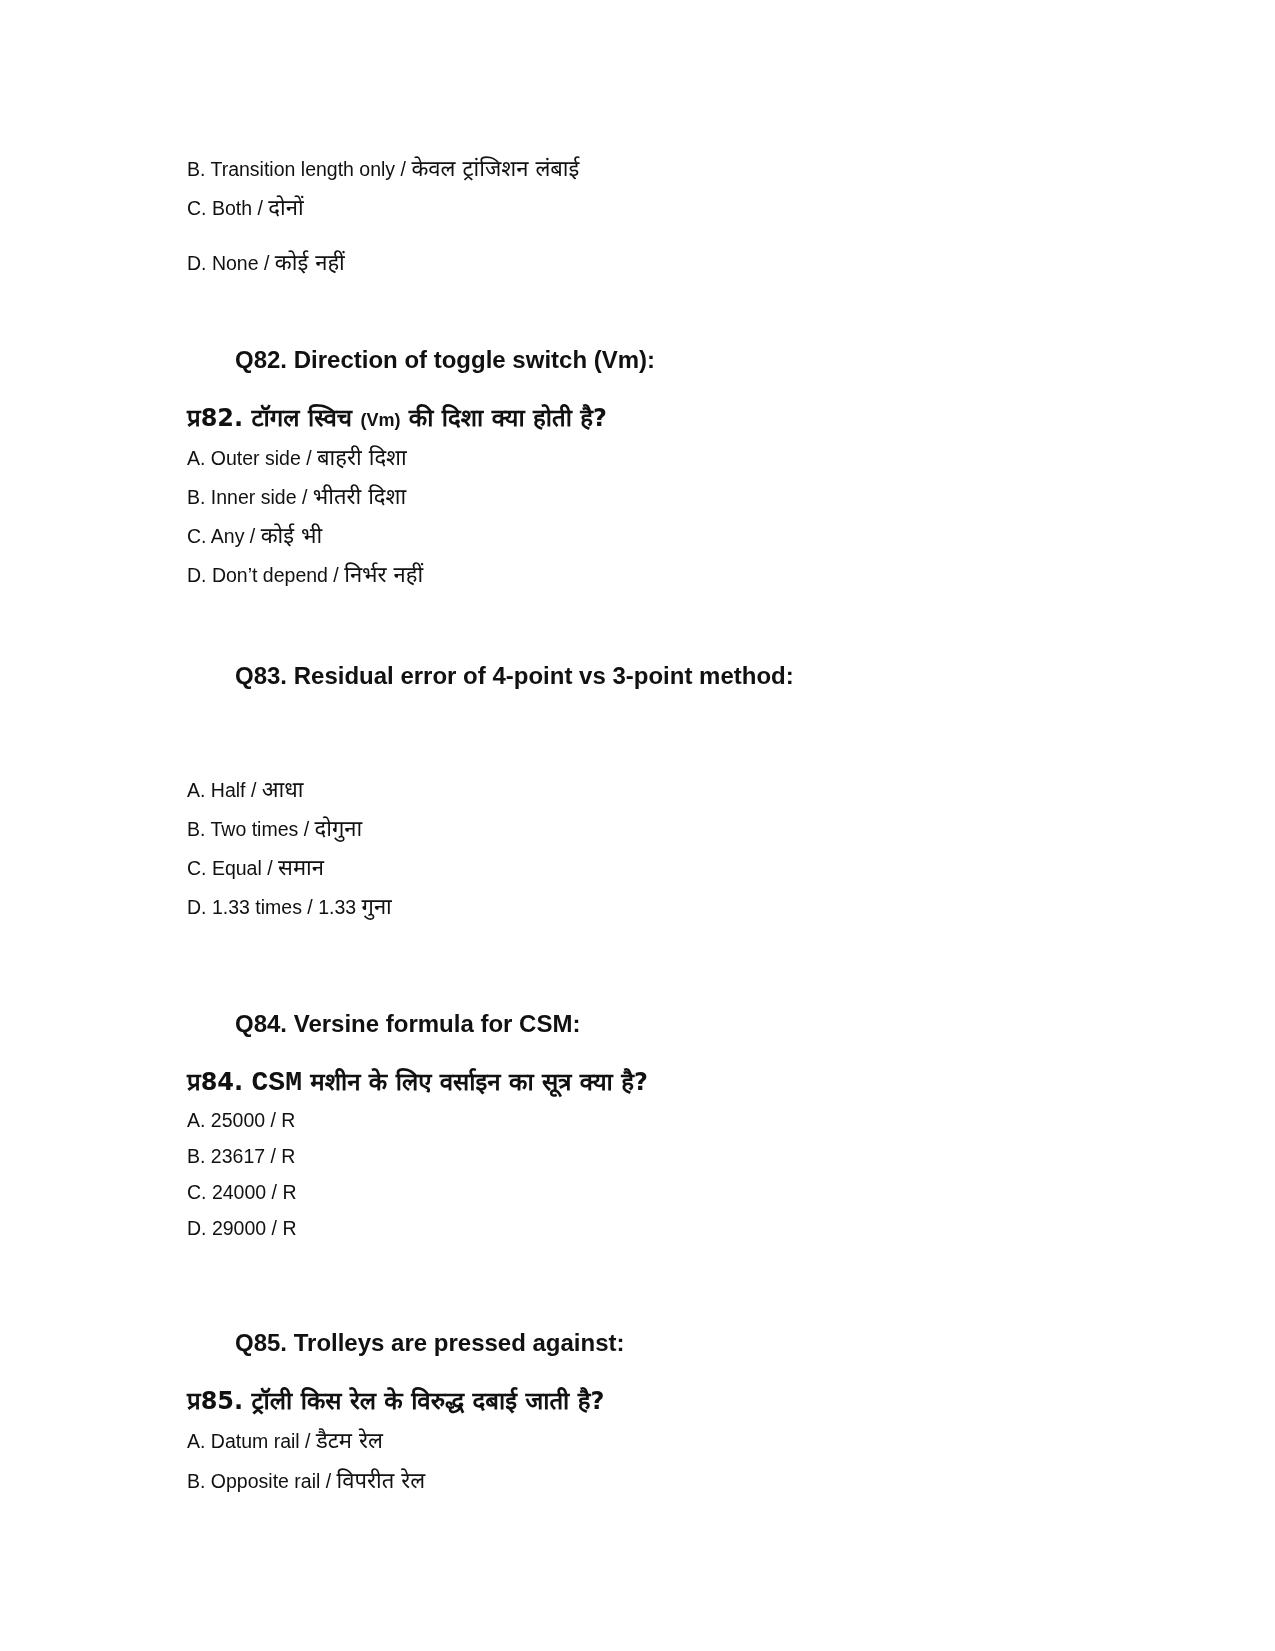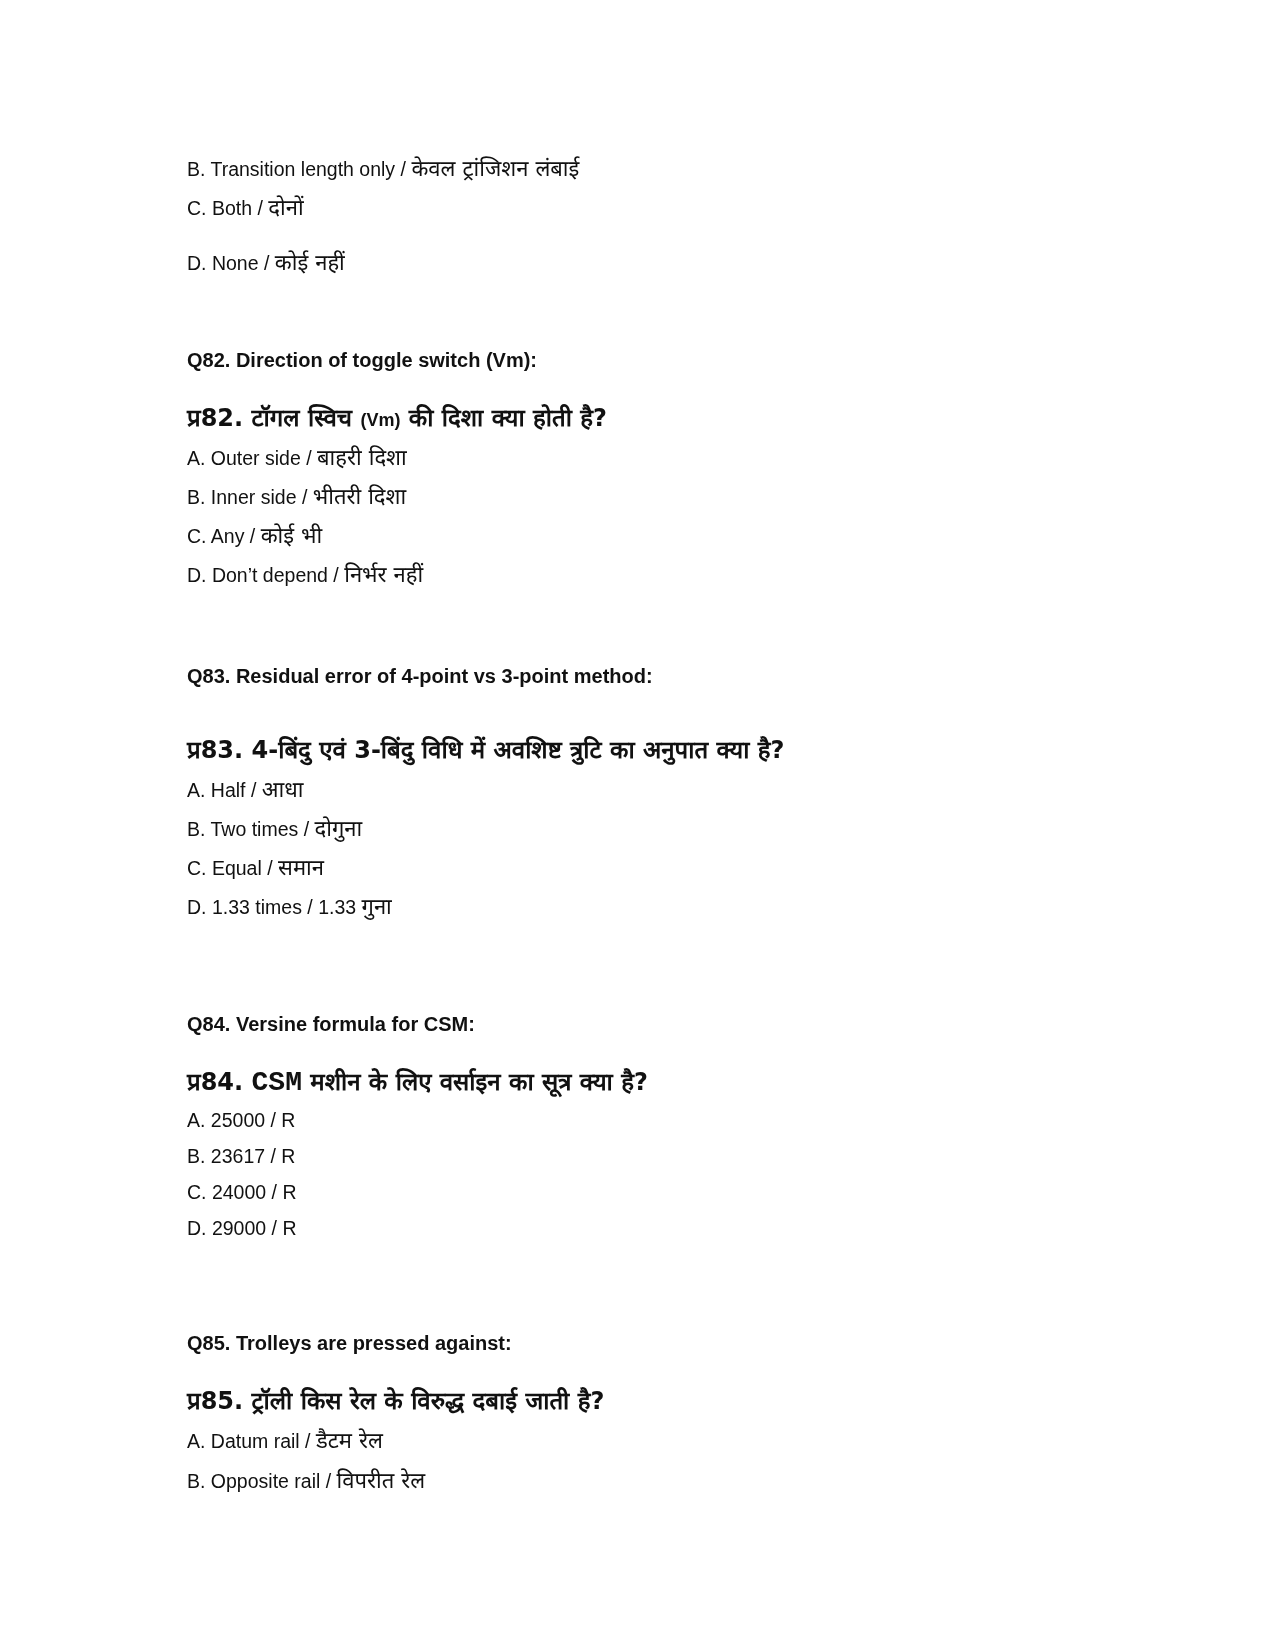--- a/index.html
+++ b/index.html
@@ -7,21 +7,21 @@
       width: 1275px; height: 1651px; position: relative; overflow: hidden;
       font-family: "Liberation Sans", "DejaVu Sans", sans-serif;
       color: #111111;
     }
     .page { position: absolute; left: 0; top: 0; width: 1100px; height: 1651px; background: #ffffff; }
     .line {
       position: absolute; left: 187px; white-space: nowrap;
       font-size: 19.5px; line-height: 24px; letter-spacing: 0;
     }
     .line .hi { font-family: "DejaVu Sans", sans-serif; font-size: 22px; }
-    .q-en { font-weight: bold; font-size: 20px; }
+    .q-en { font-weight: bold; font-size: 24px; margin-left: 48px; }
     .q-hi { font-weight: bold; font-size: 24px; line-height: 30px; font-family: "DejaVu Sans", sans-serif; }
     .q-hi .en-part { font-family: Liberation Mono, monospace; font-size: 28px; }
     .q-hi .en-small { font-family: "Liberation Sans", sans-serif; font-size: 18px; }
   </style>
 </head>
 <body>
 
 <div class="page">
 
   <div class="line" style="top:157px;">
@@ -45,21 +45,20 @@
     <span>B. Inner side / </span><span class="hi">भीतरी दिशा</span>
   </div>
   <div class="line" style="top:524px;">
     <span>C. Any / </span><span class="hi">कोई भी</span>
   </div>
   <div class="line" style="top:563px;">
     <span>D. Don’t depend / </span><span class="hi">निर्भर नहीं</span>
   </div>
 
   <div class="line q-en" style="top:664px;">Q83. Residual error of 4-point vs 3-point method:</div>
-  <div class="line q-hi" style="top:735px;">प्र83. 4-बिंदु एवं 3-बिंदु विधि में अवशिष्ट त्रुटि का अनुपात क्या है?</div>
   <div class="line" style="top:778px;">
     <span>A. Half / </span><span class="hi">आधा</span>
   </div>
   <div class="line" style="top:817px;">
     <span>B. Two times / </span><span class="hi">दोगुना</span>
   </div>
   <div class="line" style="top:856px;">
     <span>C. Equal / </span><span class="hi">समान</span>
   </div>
   <div class="line" style="top:895px;">

